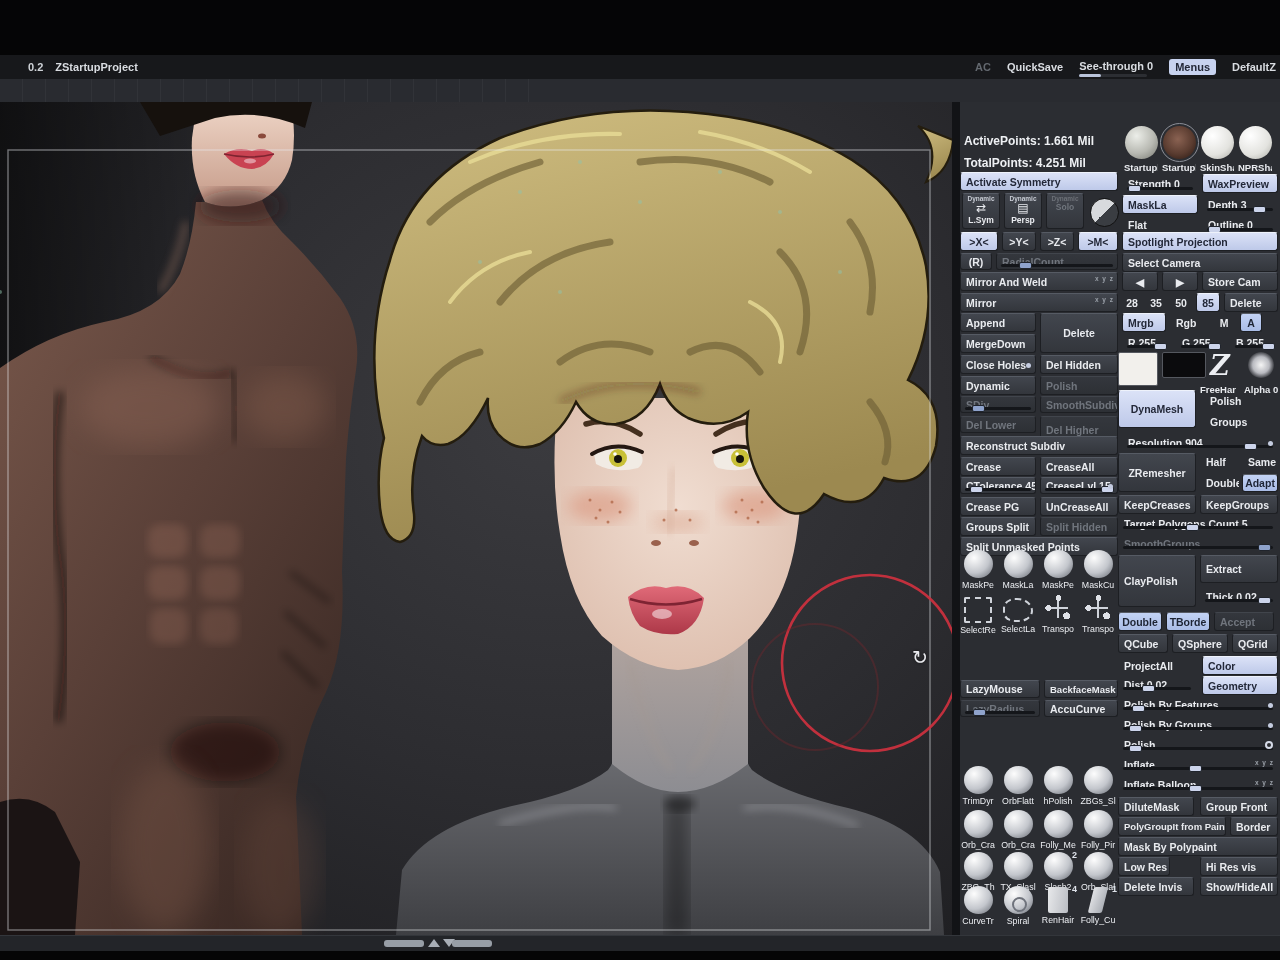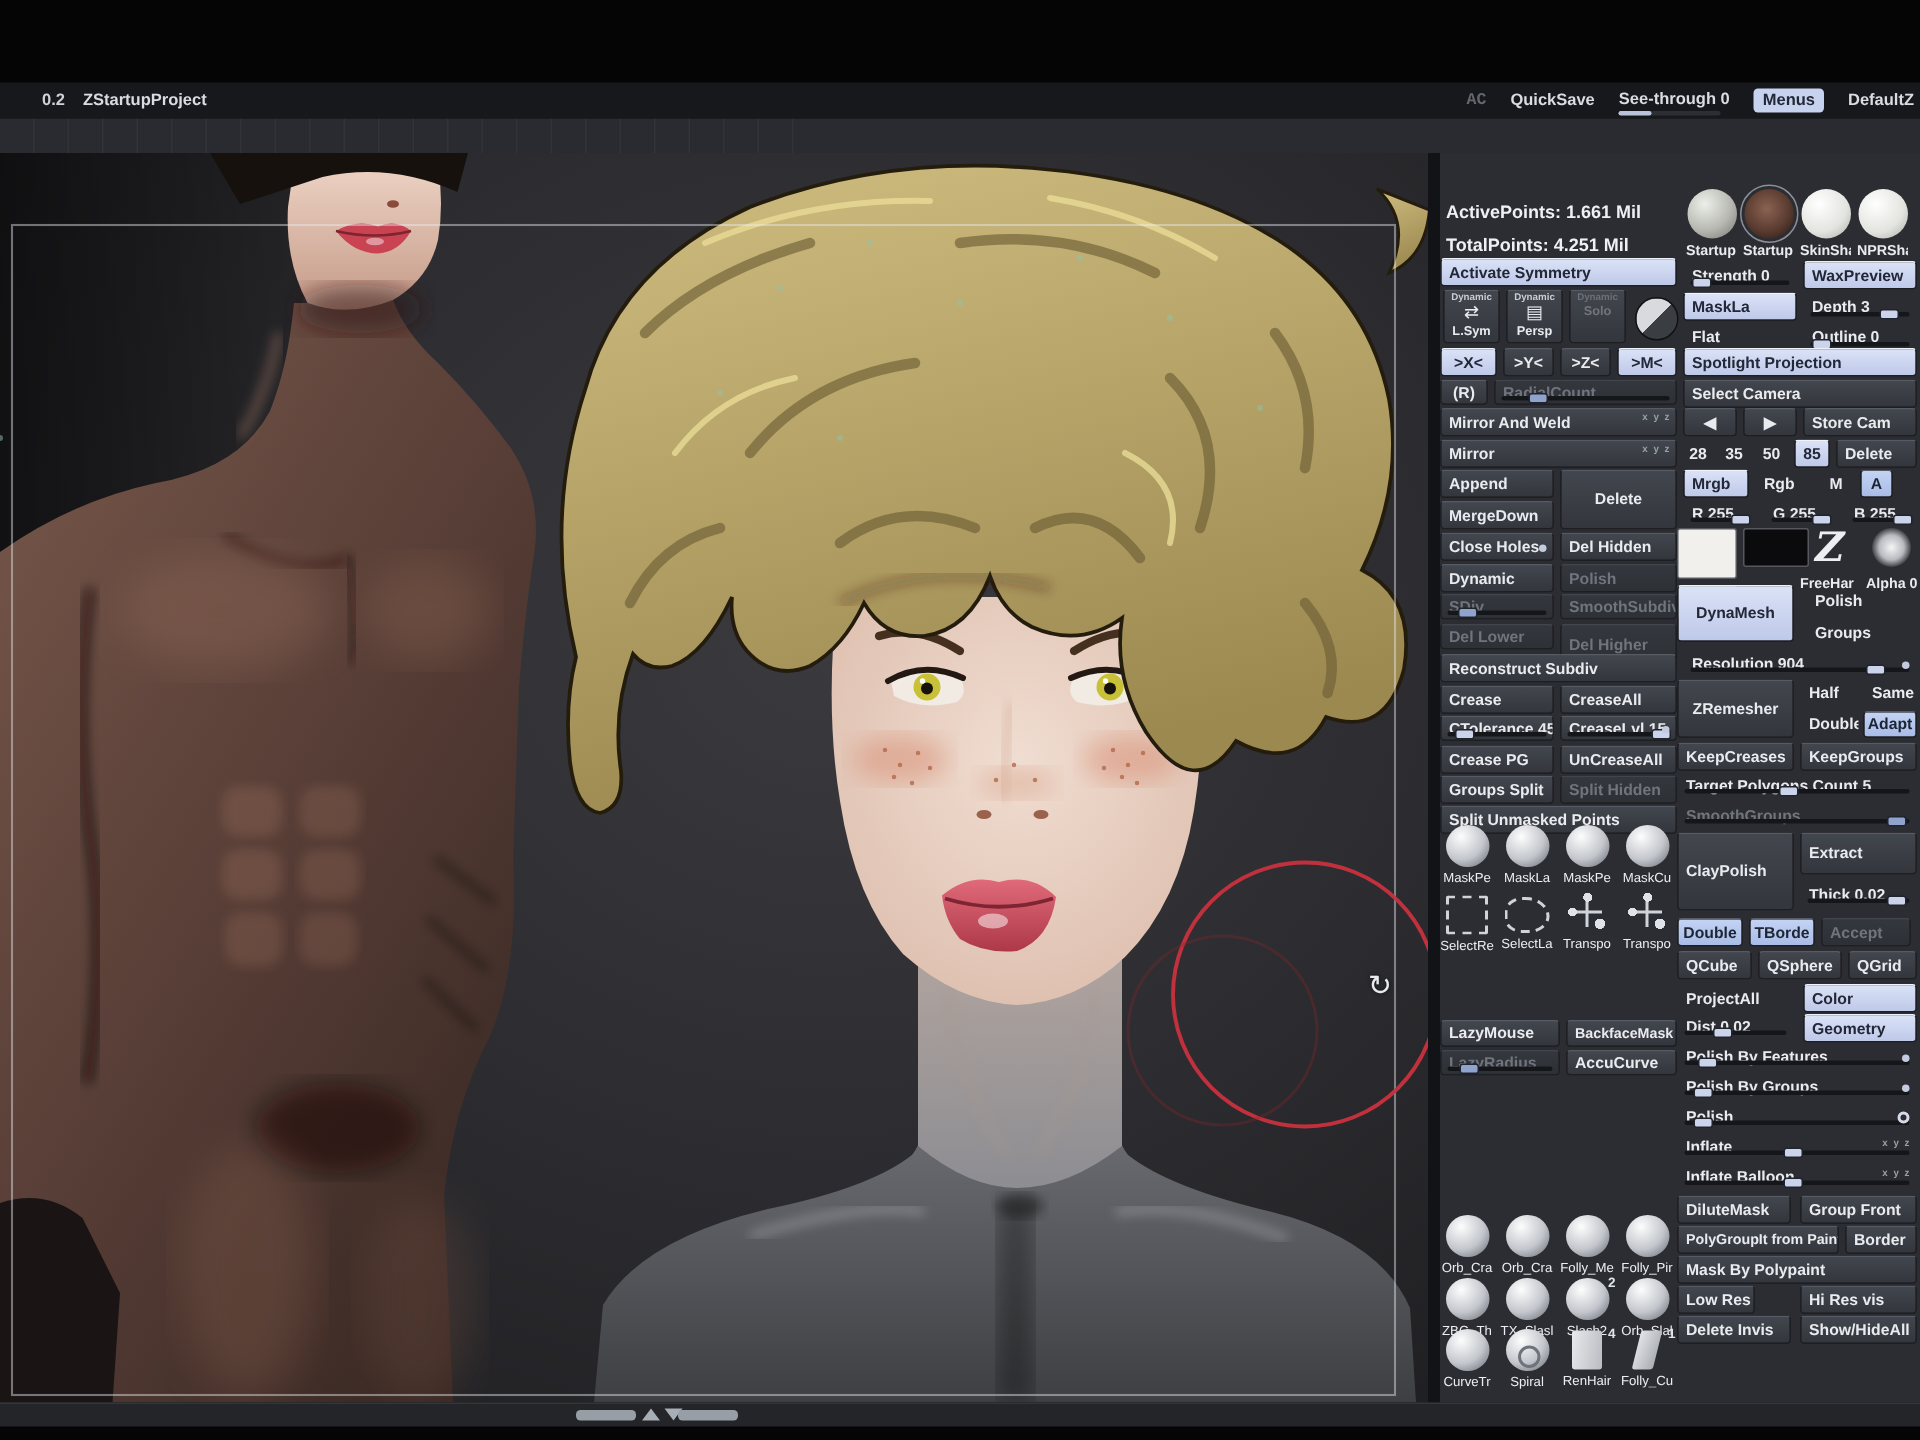--- a/index.html
+++ b/index.html
@@ -5,21 +5,21 @@
   html,body{margin:0;padding:0;background:#060607;}
   .screen{position:relative;width:1280px;height:960px;background:#050506;overflow:hidden;
           font-family:"Liberation Sans",sans-serif;-webkit-font-smoothing:antialiased;}
   
   .titlebar{position:absolute;left:0;top:55px;width:1280px;height:24px;background:#17181b;
             display:flex;align-items:center;gap:12px;padding:0 4px;box-sizing:border-box;
             color:#d9dce1;font-size:11px;font-weight:bold;white-space:nowrap;}
   .titlebar .ver{color:#cfd3d8;padding-left:24px;}
   .tstats{display:flex;gap:10px;}
   .tb-right{margin-left:auto;display:flex;gap:16px;align-items:center;}
-  .tb-dim{color:#63686f;font-family:Liberation Mono, monospace;}
+  .tb-dim{color:#63686f;}
   .seethrough{position:relative;padding-bottom:3px;}
   .seethrough .mtrack{position:absolute;left:0;right:6px;bottom:-2px;height:3px;background:#2c2e33;border-radius:2px;}
   .seethrough .mtrack b{position:absolute;left:0;top:0;width:22px;height:3px;background:#b9c3da;border-radius:2px;display:block;}
   .pill{background:#c7d2ef;color:#232838;border-radius:3px;padding:2px 6px;}
   
   .menubar{position:absolute;left:0;top:79px;width:1280px;height:23px;background:#292b30;
            border-bottom:1px solid #121316;display:flex;align-items:center;color:#bcc0c7;
            font-size:11.5px;}
   .menubar .mi{padding:0 11px;height:100%;display:flex;align-items:center;border-right:1px solid rgba(255,255,255,0.04);}
   
@@ -534,20 +534,38 @@
     <div class="btn sld dis" style="left:0;top:598px;width:80px;height:17px">
         <span>LazyRadius</span>
         <i class="tr">
           <b style="left:12%"></b>
         </i>
       </div>
     <div class="btn" style="left:84px;top:598px;width:74px;height:17px">
         <span>AccuCurve</span>
       </div>
 
+    <div class="bgrid" style="left:0;top:664px">
+        <div class="bthumb">
+          <div class="bicon"></div>
+          <span class="blabel">TrimDyr</span>
+        </div>
+        <div class="bthumb">
+          <div class="bicon"></div>
+          <span class="blabel">OrbFlatt</span>
+        </div>
+        <div class="bthumb">
+          <div class="bicon"></div>
+          <span class="blabel">hPolish</span>
+        </div>
+        <div class="bthumb">
+          <div class="bicon"></div>
+          <span class="blabel">ZBGs_Sl</span>
+        </div>
+      </div>
     <div class="bgrid" style="left:0;top:708px">
         <div class="bthumb">
           <div class="bicon"></div>
           <span class="blabel">Orb_Cra</span>
         </div>
         <div class="bthumb">
           <div class="bicon"></div>
           <span class="blabel">Orb_Cra</span>
         </div>
         <div class="bthumb">

